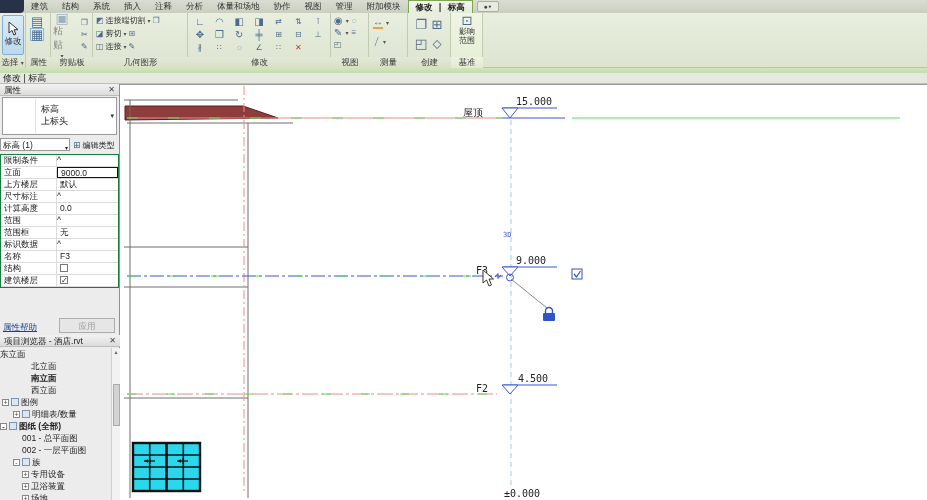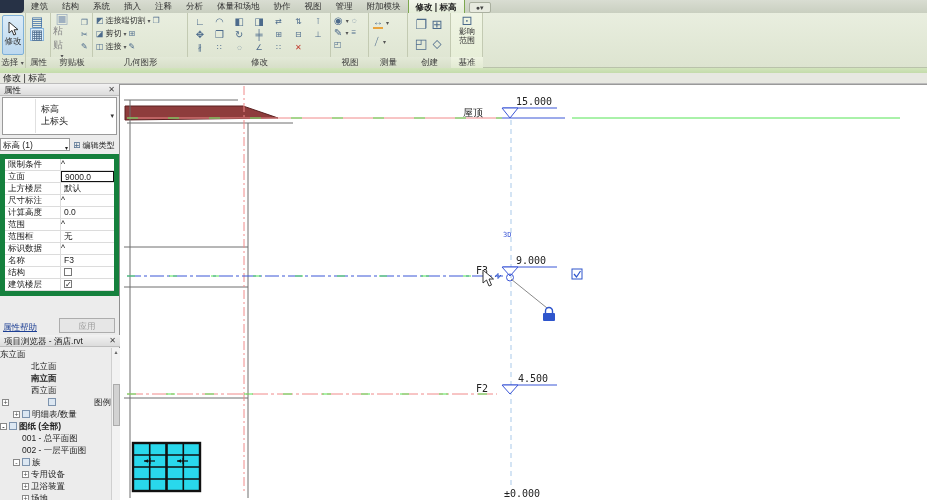--- a/index.html
+++ b/index.html
@@ -3,21 +3,21 @@
 <meta charset="utf-8">
 <style>
   * { margin:0; padding:0; box-sizing:border-box; }
   html,body { width:927px; height:500px; overflow:hidden;
     font-family:"Liberation Sans","DejaVu Sans",sans-serif; font-size:9px; color:#222;
     background:#ececec; }
   #stage { position:absolute; left:0; top:0; width:927px; height:500px; background:#ececec; }
 
   
   .tabbar { position:absolute; left:0; top:0; width:927px; height:13px;
-    background:linear-gradient(#d9ddd2,#c9cfc0); display:flex; align-items:flex-end; }
+    background:linear-gradient(#d9ddd2,#c9cfc0); display:flex; align-items:flex-start;font-family:Liberation Mono, monospace; }
   .logo-chip { width:24px; height:13px; background:#273246; border-bottom-right-radius:4px; }
   .tab { padding:1px 7px 0; font-size:8.5px; color:#333; white-space:nowrap; line-height:12px; }
   .tab.active { background:linear-gradient(#f4f7ee,#e4ecd8); border:1px solid #7ca74e; border-bottom:none;
     font-weight:bold; color:#222; }
   .ribbon-toggle { margin-left:4px; width:22px; height:11px; margin-top:1px; background:#e7eadf;
     border:1px solid #aab0a0; border-radius:2px; font-size:7px; text-align:center; line-height:10px; color:#444; }
 
   
   .ribbon { position:absolute; left:0; top:13px; width:927px; height:55px;
     background:linear-gradient(#e9eedf,#dde4d0); border-bottom:1px solid #b9c2aa; }
@@ -68,21 +68,21 @@
     border:1px solid #9a9a9a; }
   .typesel .img { position:absolute; left:1px; top:1px; width:32px; height:34px; border-right:1px solid #e0e0e0; }
   .typesel .tname { position:absolute; left:38px; top:5px; line-height:12px; font-size:9px; }
   .typesel .dd { position:absolute; right:2px; top:14px; font-size:7px; color:#333; }
   .inst-row { position:absolute; left:0; top:54px; width:119px; height:14px; display:flex; }
   .combo { width:70px; height:13px; border:1px solid #9a9a9a; background:#fff; font-size:8.5px;
     line-height:12px; padding:0 2px; position:relative; }
   .combo .dd { position:absolute; right:1px; top:3px; font-size:6px; }
   .edittype { flex:1; display:flex; align-items:center; gap:2px; font-size:8px; padding-left:3px; color:#222; }
   .edittype .g { font-size:9px; }
-  .proptable { position:absolute; left:0px; top:70px; width:119px; border:5px solid #15803d; background:#fff; }
+  .proptable { position:absolute; left:0px; top:70px; width:119px; border:1px solid #15803d; background:#fff; }
   .prow { display:flex; height:12px; border-bottom:1px solid #dcdcdc; font-size:8.5px; line-height:11px; }
   .prow .lbl { width:56px; padding-left:3px; border-right:1px solid #dcdcdc; color:#222;
     white-space:nowrap; overflow:hidden; }
   .prow .val { flex:1; padding-left:3px; color:#222; position:relative; white-space:nowrap; overflow:hidden; }
   .prow.inputsel .val { border:1px solid #111; background:#fff; }
   .cbx { display:inline-block; width:8px; height:8px; border:1px solid #777; background:#fff;
     font-size:8px; line-height:7px; text-align:center; color:#222; margin-top:1px; }
   .phelp { position:absolute; left:3px; top:238px; color:#1d3f94; text-decoration:underline; font-size:8.5px; }
   .applybtn { position:absolute; right:4px; top:234px; width:56px; height:15px; background:#e6e6e6;
     border:1px solid #adadad; color:#9a9a9a; font-size:8.5px; text-align:center; line-height:14px; }
@@ -358,21 +358,21 @@
           </div>
           <div class="titem" style="padding-left: 31px;">
             <span>北立面</span>
           </div>
           <div class="titem bold" style="padding-left: 31px;">
             <span>南立面</span>
           </div>
           <div class="titem" style="padding-left: 31px;">
             <span>西立面</span>
           </div>
-          <div class="titem" style="padding-left: 2px; justify-content: space-between;">
+          <div class="titem" style="padding-left: 2px;">
             <span class="exp">+</span>
             <span class="nico"></span>
             <span>图例</span>
           </div>
           <div class="titem" style="padding-left: 13px;">
             <span class="exp">+</span>
             <span class="nico"></span>
             <span>明细表/数量</span>
           </div>
           <div class="titem" style=" font-weight: bold;">

